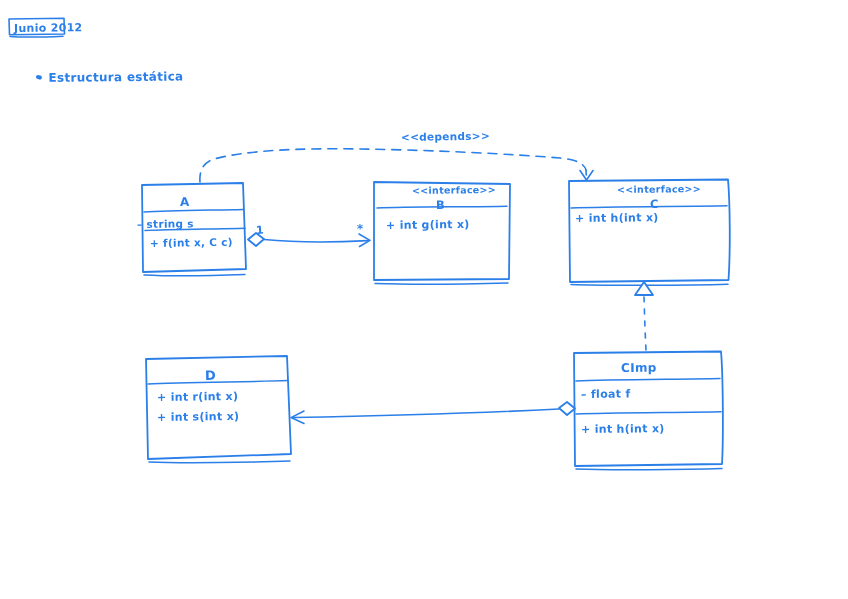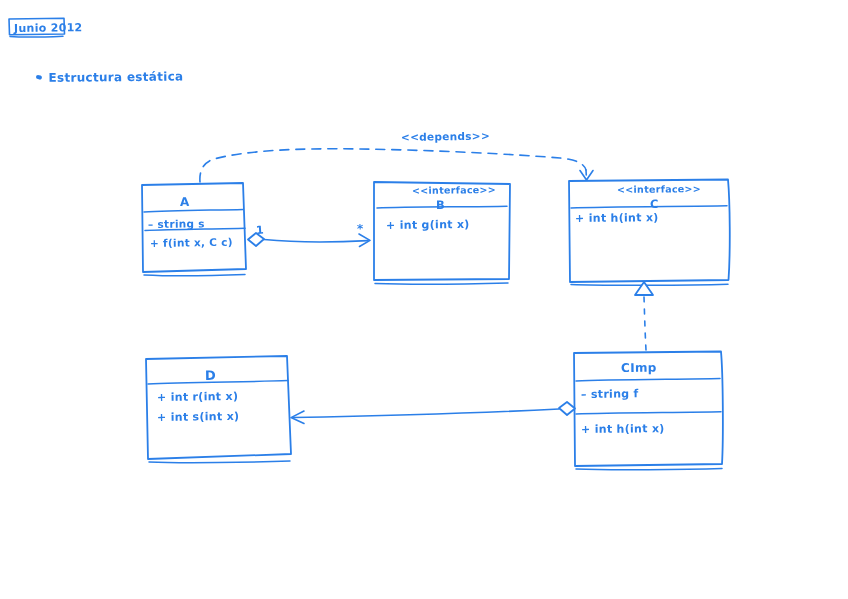--- a/index.html
+++ b/index.html
@@ -32,21 +32,21 @@
     letter-spacing: 0.3px;
     user-select: none;
   }
   
   .hw { transform-origin: left center; }
   .t-date      { left: 14px;  top: 10px;  font-size: 11px; transform: rotate(-0.8deg); }
   .t-bullet    { left: 36px;  top: 59px;  font-size: 12px; transform: rotate(-0.6deg); }
   .t-depends   { left: 401px; top: 119px; font-size: 10.5px; transform: rotate(-1deg); }
 
   .t-a-name    { left: 180px; top: 183px; font-size: 12px; transform: rotate(-1deg); }
-  .t-a-attr    { left: 148px; top: 206px; font-size: 10.5px; transform: rotate(-0.7deg); }
+  .t-a-attr    { left: 137px; top: 206px; font-size: 10.5px; transform: rotate(-0.7deg); }
   .t-a-op      { left: 150px; top: 225px; font-size: 10.5px; transform: rotate(-0.9deg); }
   .t-a-mult    { left: 256px; top: 212px; font-size: 11px; transform: rotate(-4deg); }
 
   .t-b-stereo  { left: 412px; top: 173px; font-size: 9.5px; transform: rotate(-0.7deg); }
   .t-b-name    { left: 436px; top: 186px; font-size: 11.5px; transform: rotate(-0.5deg); }
   .t-b-op      { left: 386px; top: 207px; font-size: 11px; transform: rotate(-0.8deg); }
   .t-b-mult    { left: 357px; top: 210px; font-size: 12px; transform: rotate(-3deg); }
 
   .t-c-stereo  { left: 617px; top: 172px; font-size: 9.5px; transform: rotate(-0.6deg); }
   .t-c-name    { left: 650px; top: 185px; font-size: 11.5px; transform: rotate(-0.4deg); }
@@ -172,16 +172,16 @@
 
   <div class="ink-text hw t-c-stereo">&lt;&lt;interface&gt;&gt;</div>
   <div class="ink-text hw t-c-name">C</div>
   <div class="ink-text hw t-c-op">+ int h(int x)</div>
 
   <div class="ink-text hw t-d-name">D</div>
   <div class="ink-text hw t-d-op1">+ int r(int x)</div>
   <div class="ink-text hw t-d-op2">+ int s(int x)</div>
 
   <div class="ink-text hw t-ci-name">CImp</div>
-  <div class="ink-text hw t-ci-attr">– string f</div>
+  <div class="ink-text hw t-ci-attr">– float f</div>
   <div class="ink-text hw t-ci-op">+ int h(int x)</div>
 
 </div>
 
 </body></html>

